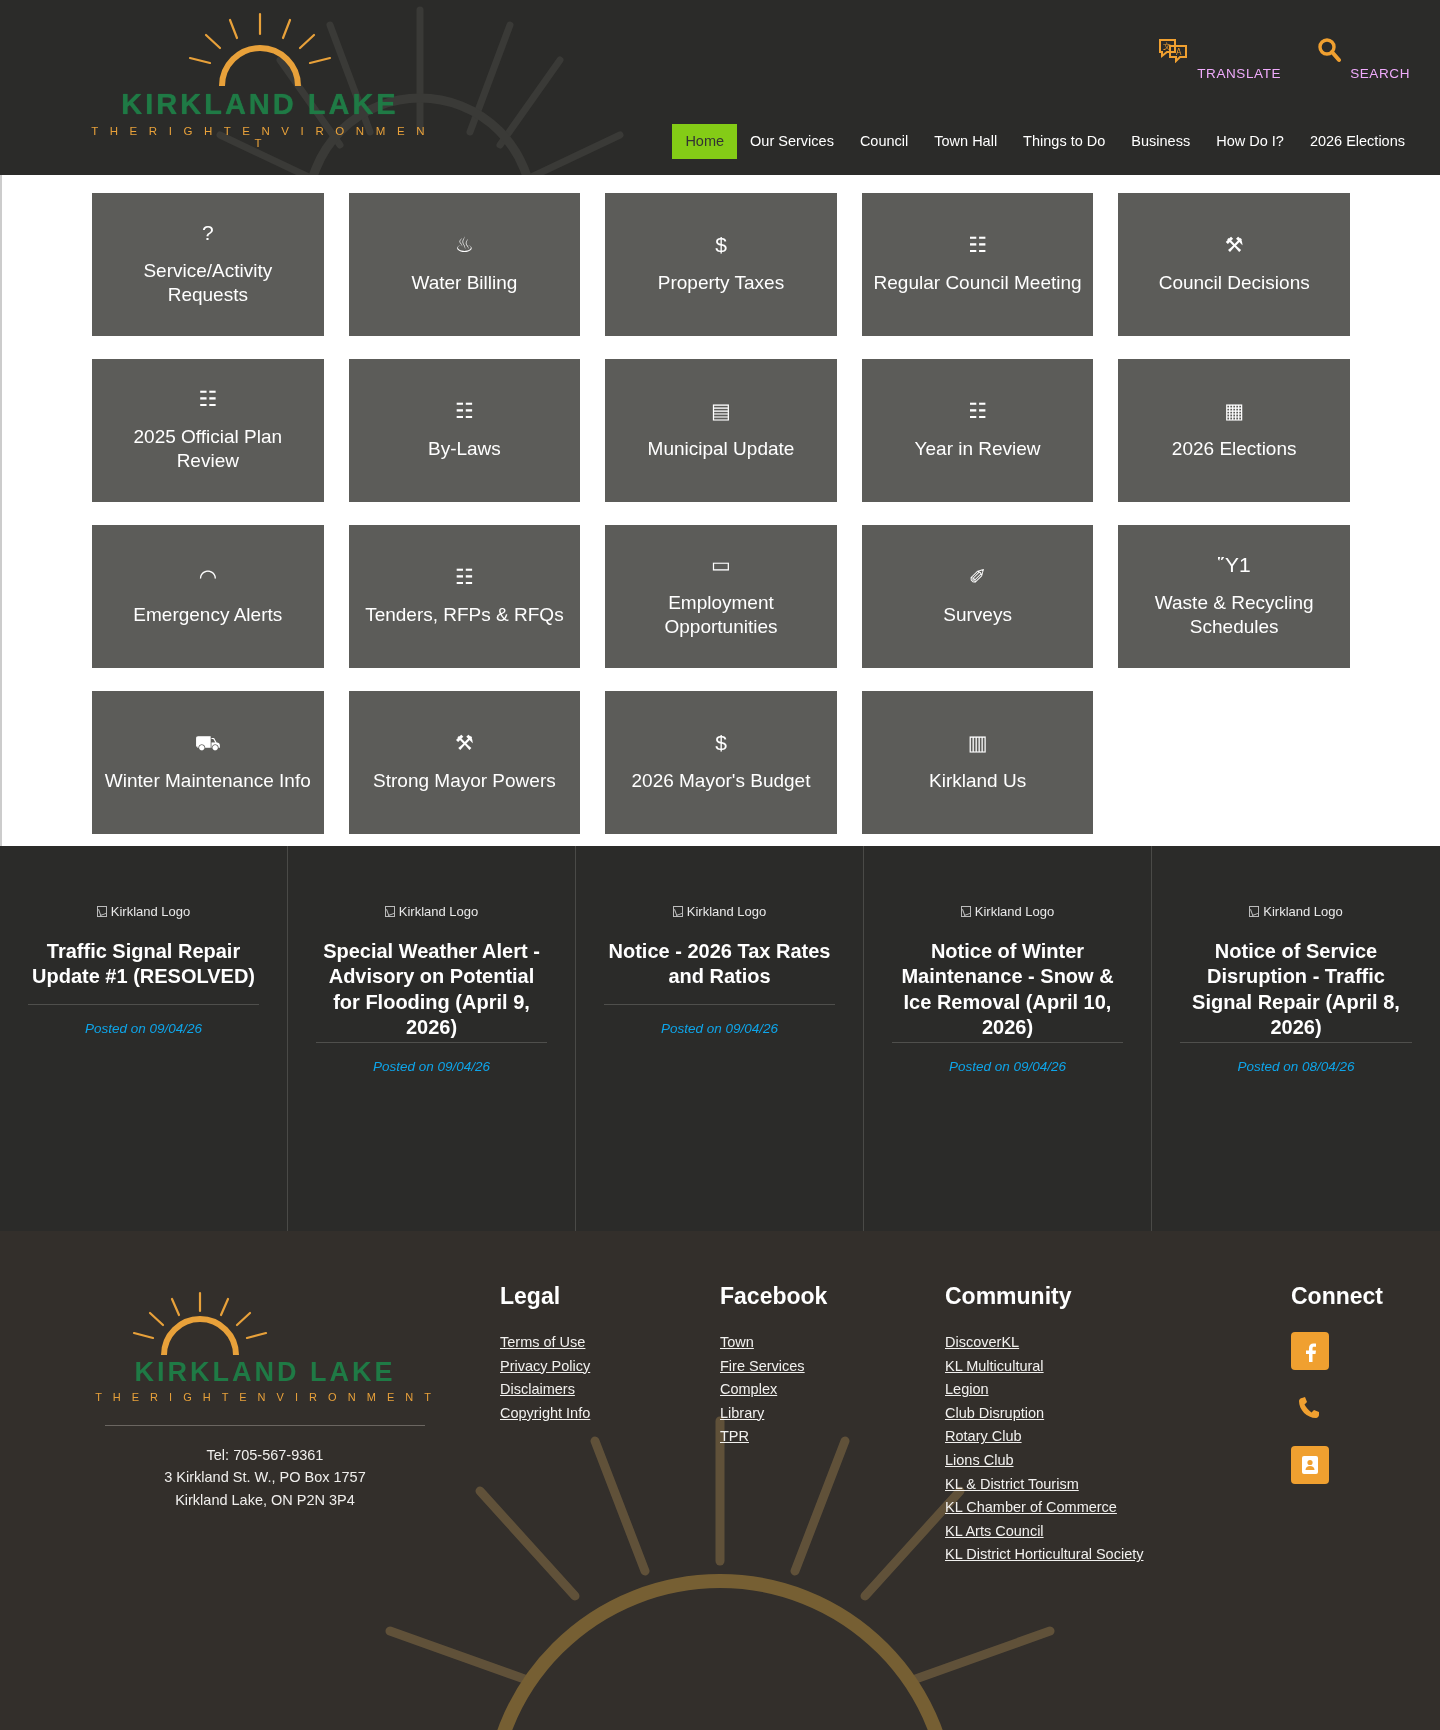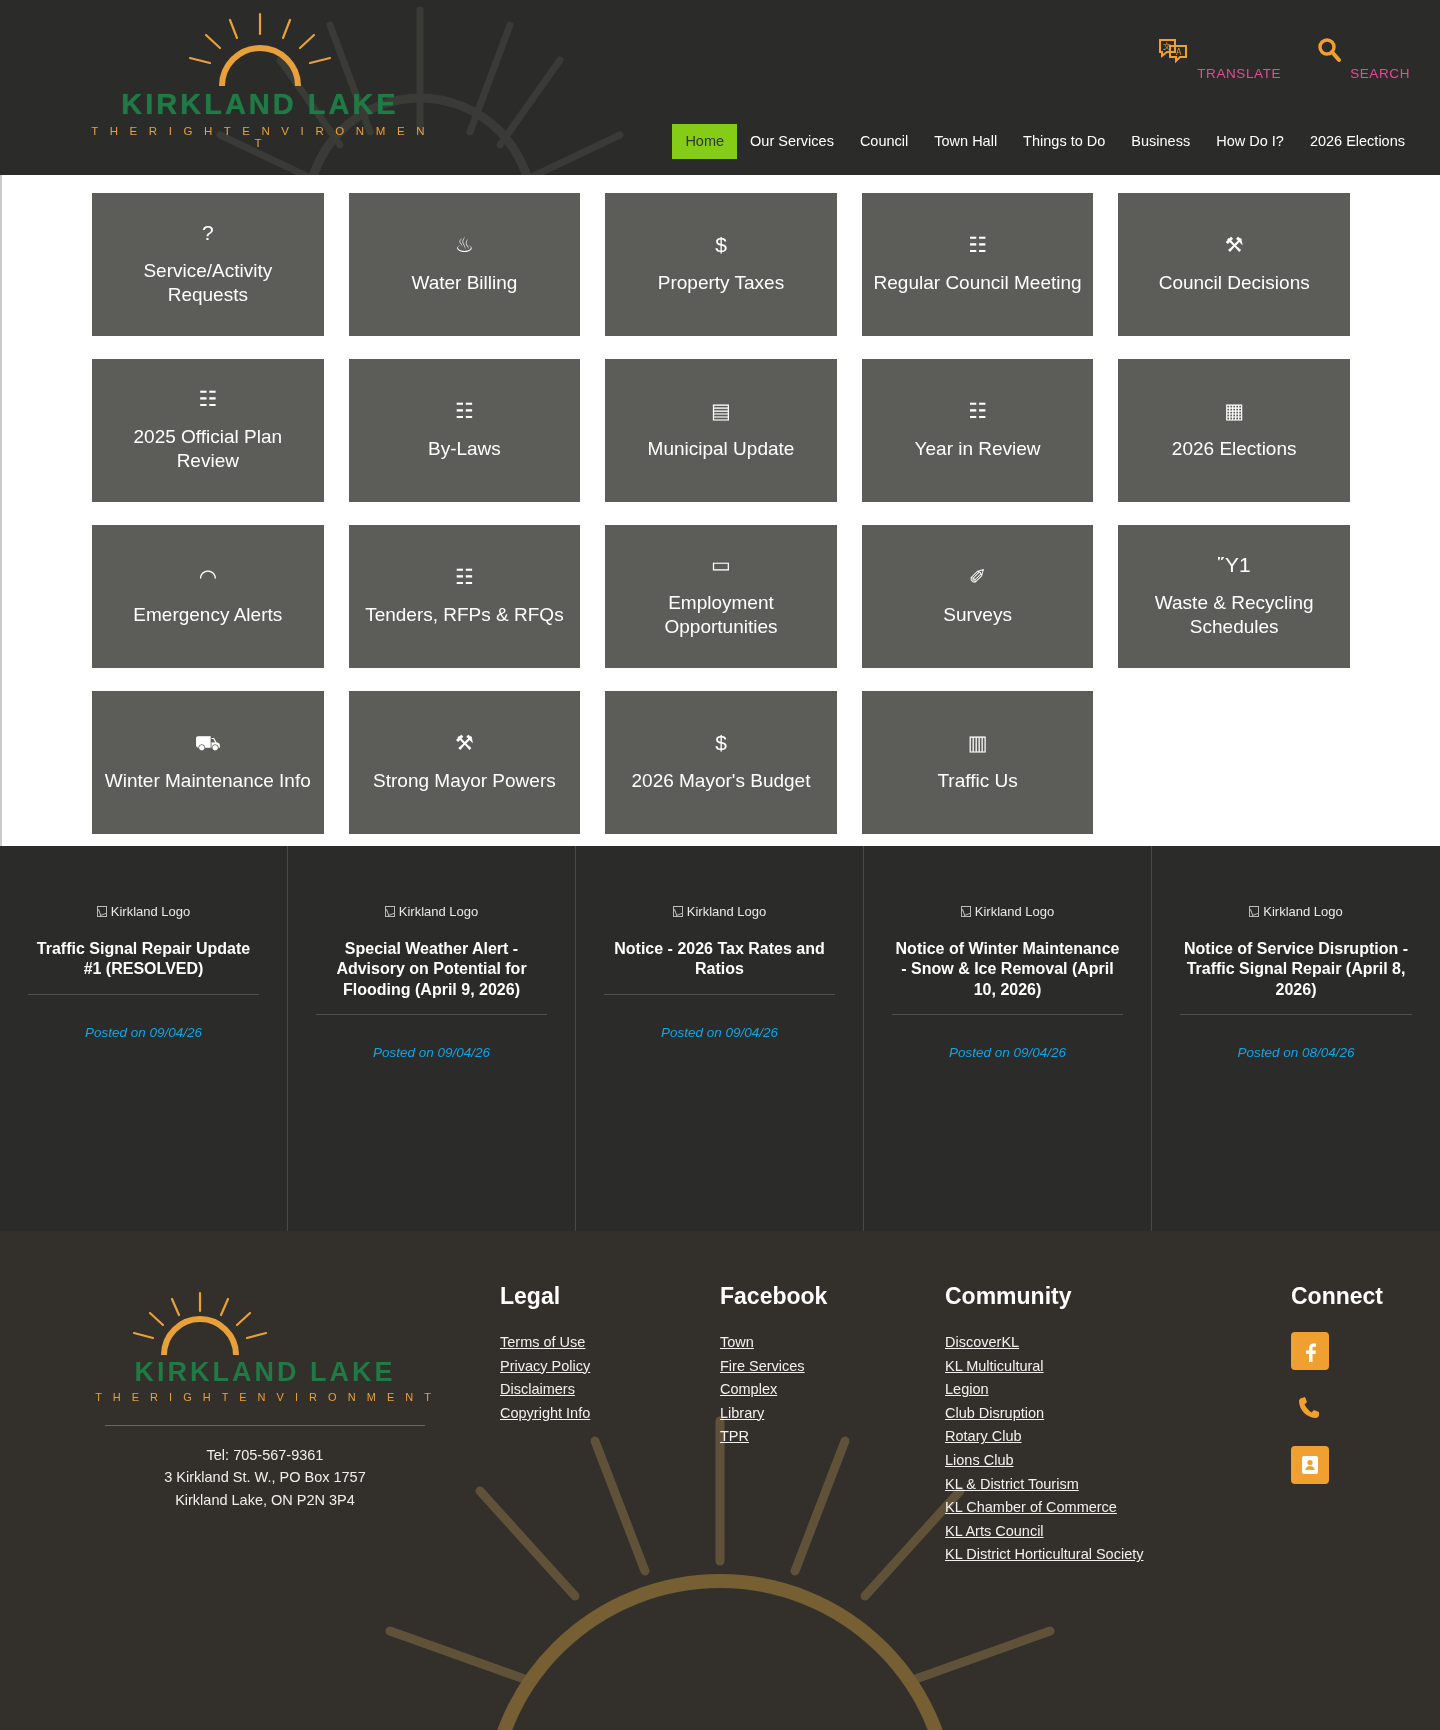--- a/index.html
+++ b/index.html
@@ -66,21 +66,21 @@
   }
   .util {
     display: flex;
     align-items: center;
     gap: 9px;
     color: #fff;
     font-size: 13.5px;
     letter-spacing: 0.6px;
     cursor: pointer;
   }
-  .util .lbl { color: #ec4899; margin-top: 48px; }
+  .util .lbl { color: #f0abfc; margin-top: 48px; }
 
   .mainnav {
     position: absolute;
     right: 22px;
     bottom: 16px;
     display: flex;
     align-items: stretch;
     z-index: 4;
   }
   .mainnav a {
@@ -163,26 +163,26 @@
   .brokenimg .bi-box:after {
     content: "";
     position: absolute;
     left: 1px; top: 1px;
     width: 6px; height: 6px;
     border-left: 1px solid #bbb;
     border-bottom: 1px solid #bbb;
     transform: rotate(-20deg);
   }
   .news-title {
-    font-size: 16px;
+    font-size: 20px;
     font-weight: bold;
     line-height: 1.27;
     padding-bottom: 14px;
     border-bottom: 1px solid #4f4f4c;
-    margin: 0 0 30px 0;
+    margin: 0 0 16px 0;
     max-height: 104px;
     overflow: hidden;
   }
   .news-date {
     font-size: 13.5px;
     font-style: italic;
     color: #0ea5e9;
     text-align: center;
   }
 
@@ -407,21 +407,21 @@
       <div class="tile">
         <div class="t-icon">⚒</div>
         <div class="t-label">Strong Mayor Powers</div>
       </div>
       <div class="tile">
         <div class="t-icon">$</div>
         <div class="t-label">2026 Mayor's Budget</div>
       </div>
       <div class="tile">
         <div class="t-icon">▥</div>
-        <div class="t-label">Traffic Us</div>
+        <div class="t-label">Kirkland Us</div>
       </div>
     </div>
 </div>
 
 <div class="news" id="news-row">
     <div class="news-col"><div class="brokenimg"><span class="bi-box"></span><span>Kirkland Logo</span></div><div class="news-title">Traffic Signal Repair Update #1 (RESOLVED)</div><div class="news-date">Posted on 09/04/26</div></div>
     <div class="news-col"><div class="brokenimg"><span class="bi-box"></span><span>Kirkland Logo</span></div><div class="news-title">Special Weather Alert - Advisory on Potential for Flooding (April 9, 2026)</div><div class="news-date">Posted on 09/04/26</div></div>
     <div class="news-col"><div class="brokenimg"><span class="bi-box"></span><span>Kirkland Logo</span></div><div class="news-title">Notice - 2026 Tax Rates and Ratios</div><div class="news-date">Posted on 09/04/26</div></div>
     <div class="news-col"><div class="brokenimg"><span class="bi-box"></span><span>Kirkland Logo</span></div><div class="news-title">Notice of Winter Maintenance - Snow &amp; Ice Removal (April 10, 2026)</div><div class="news-date">Posted on 09/04/26</div></div>
     <div class="news-col"><div class="brokenimg"><span class="bi-box"></span><span>Kirkland Logo</span></div><div class="news-title">Notice of Service Disruption - Traffic Signal Repair (April 8, 2026)</div><div class="news-date">Posted on 08/04/26</div></div>

